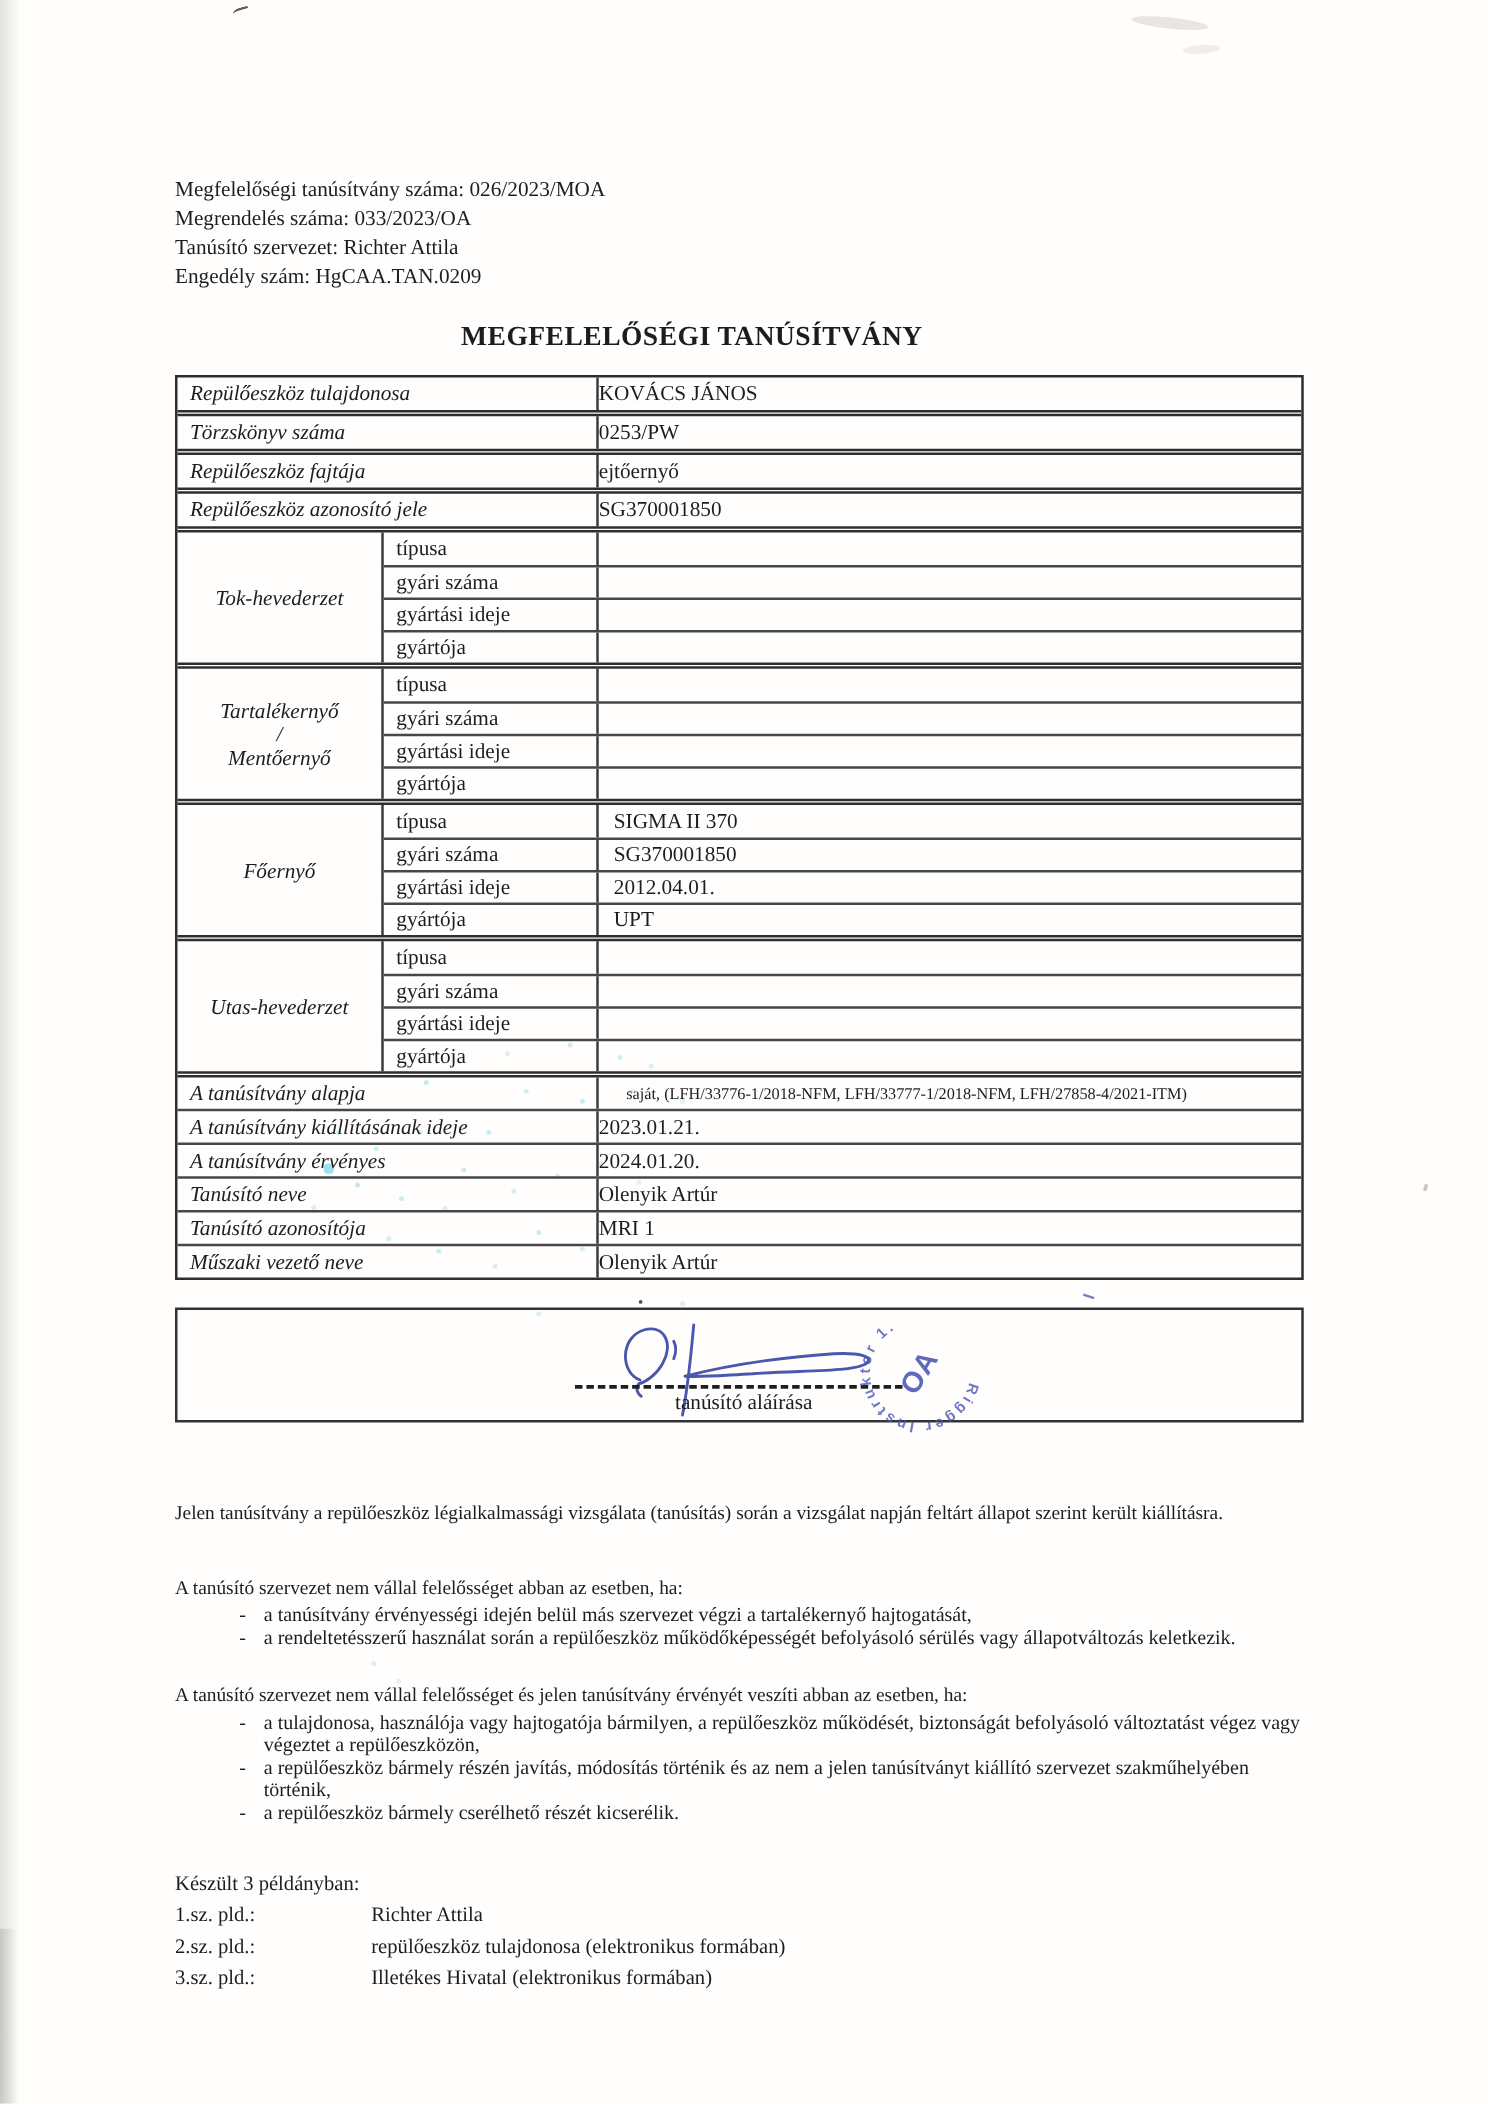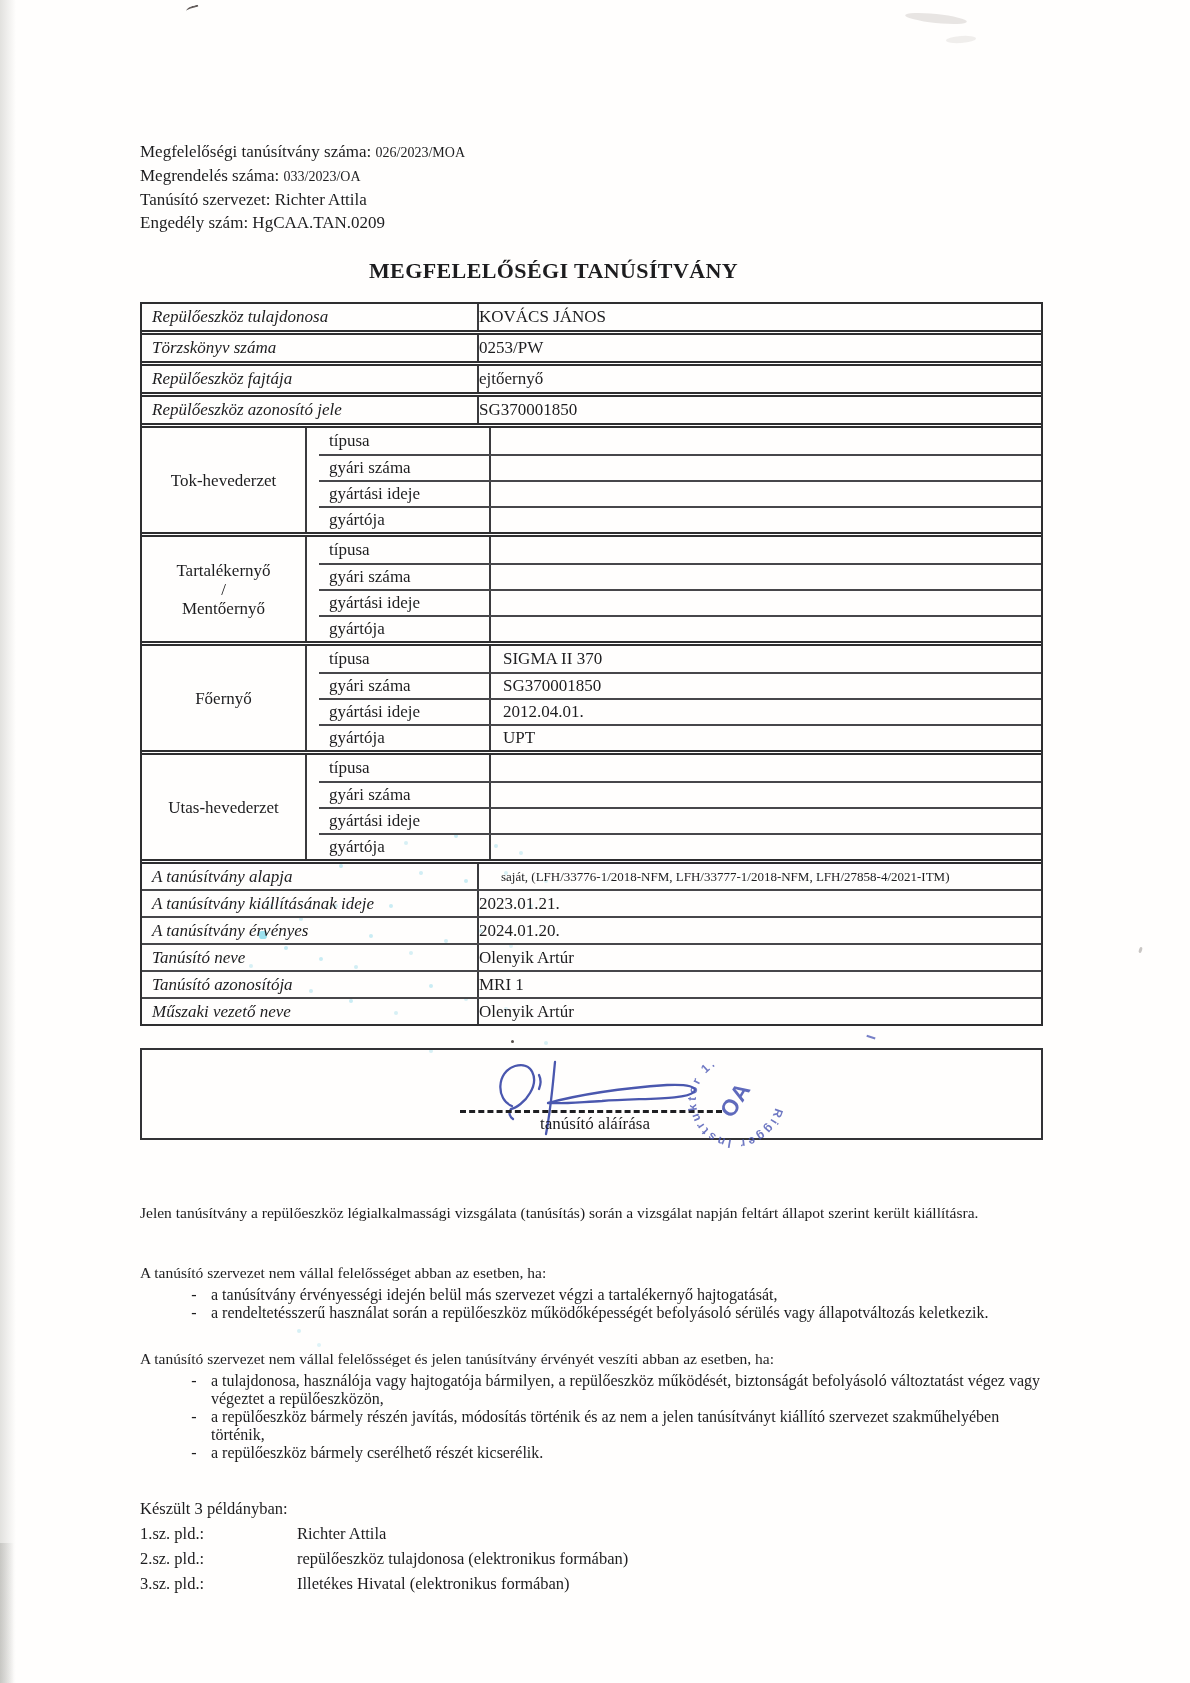--- a/index.html
+++ b/index.html
@@ -43,39 +43,39 @@
       350px 1000px 0 1px rgba(122,210,230,.4), 310px 990px 0 1px rgba(122,210,230,.35),
       395px 1012px 0 1px rgba(122,210,230,.3), 505px 1008px 0 1px rgba(122,210,230,.25),
       545px 1042px 0 1px rgba(122,210,230,.3), 430px 1050px 0 1px rgba(122,210,230,.3),
       250px 965px 0 1px rgba(122,210,230,.3), 270px 905px 0 1px rgba(122,210,230,.3),
       298px 1330px 0 1px rgba(122,210,230,.3), 318px 1344px 0 1px rgba(122,210,230,.25);}
 
   .content{position:absolute;left:140px;top:140px;width:903px;}
 
   
   .hdr{font-size:17px;line-height:23px;}
-  .hdr .v{font-size:14px;}
+  .hdr .v{font-size:17px;}
   .doc-title{margin-top:24px;text-align:center;font-weight:bold;font-size:22px;
     letter-spacing:.4px;position:relative;left:-38px;}
 
   
   .tbl{margin-top:18px;border:2px solid #2e2e30;font-size:17px;}
   .sep-double{border-top:5px double #2e2e30;}
   .sep-single{border-top:2px solid #47474a;}
   .trow{display:flex;align-items:center;height:26px;}
   .trow-sm{height:25px;}
   .c-label{width:337px;box-sizing:border-box;padding-left:10px;border-right:2px solid #3b3b3e;
     align-self:stretch;display:flex;align-items:center;font-style:italic;}
   .c-value{flex:1;white-space:nowrap;overflow:hidden;}
   .c-value.small{font-size:13px;padding-left:22px;}
   .grow{display:flex;align-items:stretch;}
   .g-name{width:165px;box-sizing:border-box;border-right:2px solid #3b3b3e;
-    display:flex;flex-direction:column;justify-content:center;align-items:center;text-align:center;line-height:19px;}
+    display:flex;flex-direction:column;justify-content:center;align-items:center;text-align:center;line-height:19px;font-style:italic;}
   .g-sub{flex:1;display:flex;flex-direction:column;}
-  .g-subrow{display:flex;align-items:stretch;height:26px;box-sizing:border-box;margin-left:12px;}
+  .g-subrow{display:flex;align-items:stretch;height:26px;box-sizing:border-box;}
   .g-subrow + .g-subrow{border-top:2px solid #47474a;}
   .g-sublabel{width:172px;box-sizing:border-box;padding-left:10px;border-right:2px solid #3b3b3e;
     display:flex;align-items:center;}
   .g-subvalue{flex:1;display:flex;align-items:center;padding-left:12px;}
 
   
   .sig-box{margin-top:22px;height:88px;border:2px solid #333336;position:relative;}
   .sig-dash{position:absolute;left:318px;top:60px;width:262px;border-top:3px dashed #1f1f22;}
   .sig-caption{position:absolute;left:328px;top:64px;width:250px;text-align:center;font-size:17px;}
   .sig-svg{position:absolute;left:340px;top:6px;}

